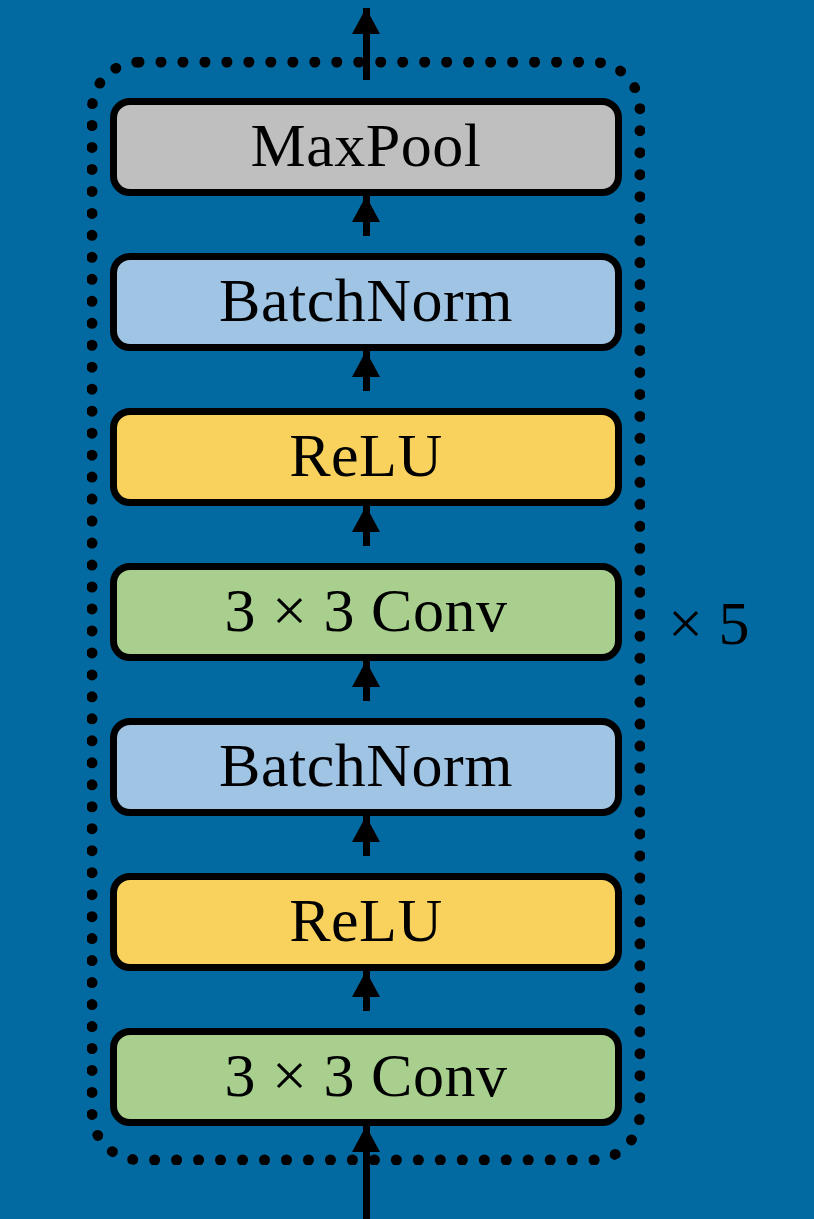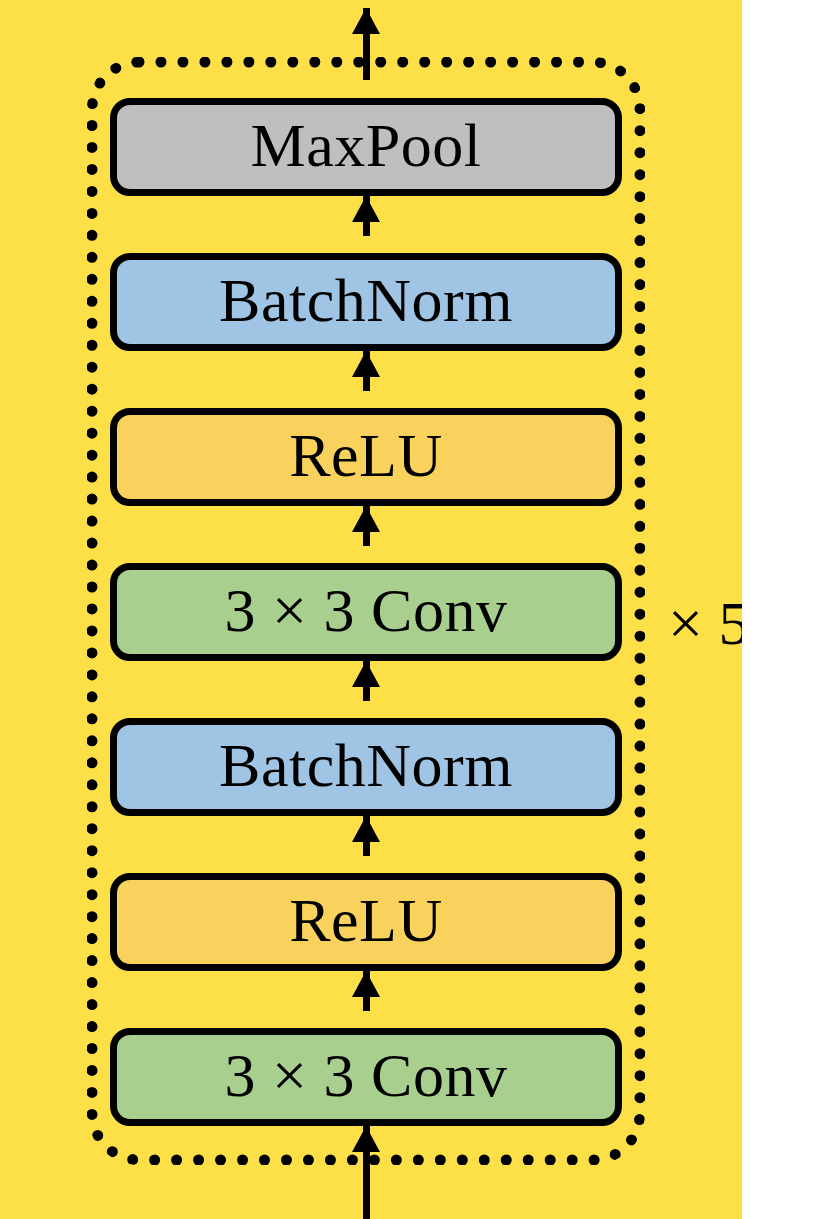--- a/index.html
+++ b/index.html
@@ -2,23 +2,23 @@
 <html><head>
 <meta charset="utf-8">
 <style>
   html, body {
     margin: 0;
     padding: 0;
     background: #ffffff;
   }
   #canvas {
     position: relative;
-    width: 742px;
+    width: 814px;
     height: 1219px;
-    background: #fde047;
+    background: #0369a1;
     font-family: "Liberation Serif", "DejaVu Serif", serif;
     overflow: hidden;
   }
 
   
   .group-border {
     position: absolute;
     left: 87px;
     top: 57px;
     width: 558px;

